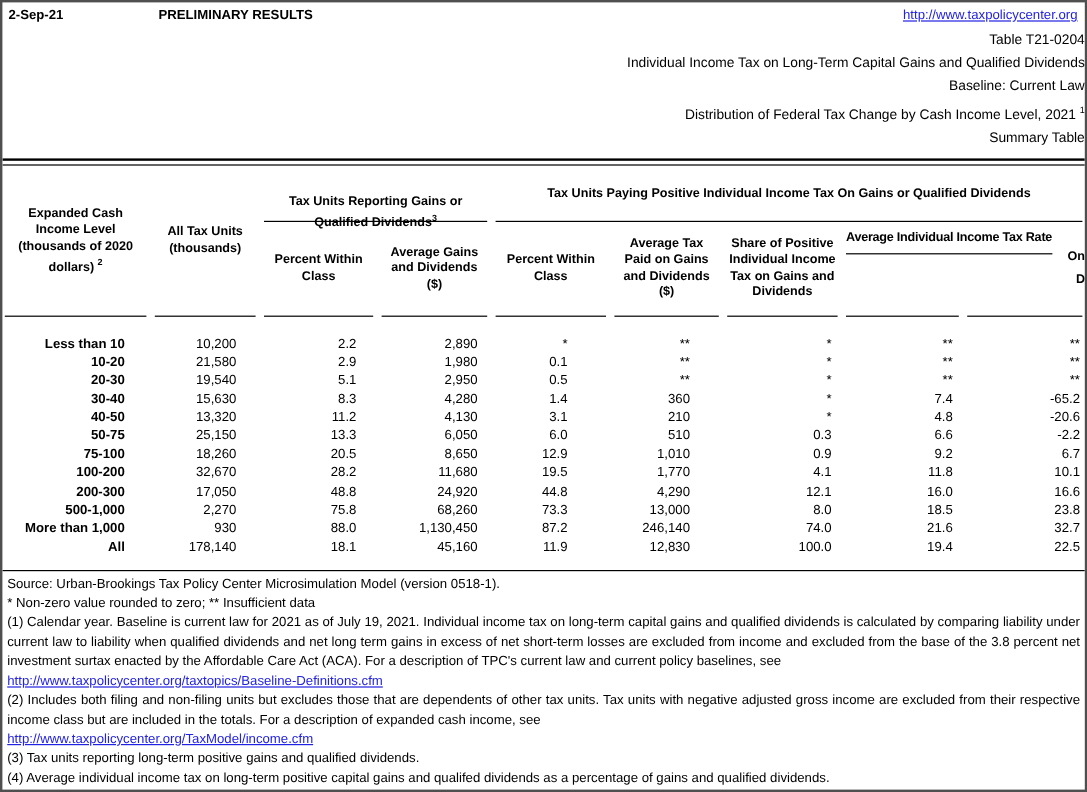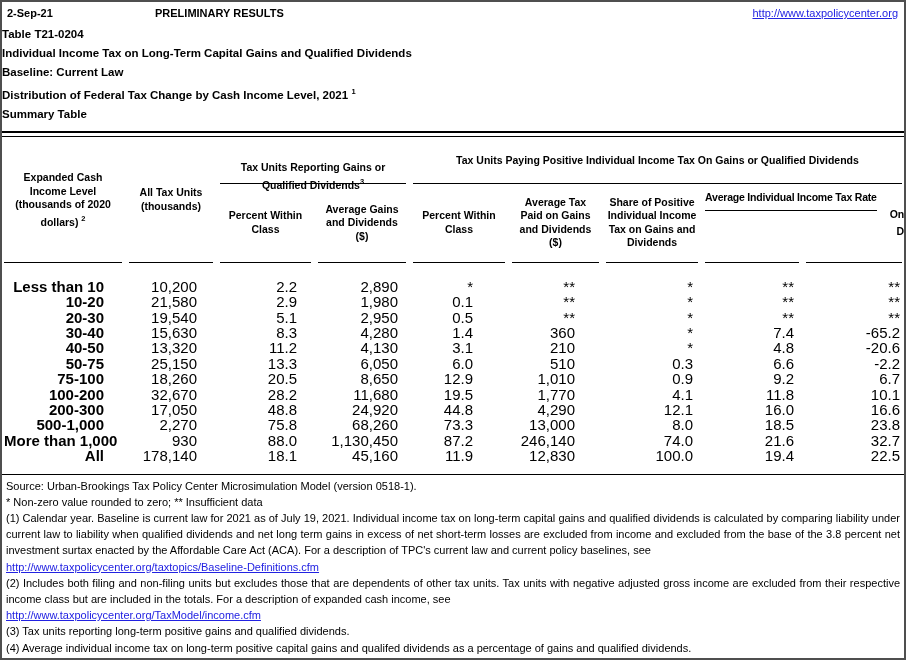--- a/index.html
+++ b/index.html
@@ -1,28 +1,28 @@
 <!DOCTYPE html>
 <html><head>
 <meta charset="utf-8">
 <style>
   * { box-sizing: border-box; }
   html,body { margin:0; padding:0; background:#e8e8e8; }
   body { width:906px; height:660px; font-family:"Liberation Sans","DejaVu Sans",sans-serif; color:#000; }
   .frame { width:906px; height:660px; background:#fff; border:2px solid #4f4f4f; overflow:hidden; }
 
   
-  .topbar { display:flex; align-items:flex-start; padding:5px 6px 0 5px; font-size:11px; font-weight:bold;gap:23px; }
+  .topbar { display:flex; align-items:flex-start; padding:5px 6px 0 5px; font-size:11px; font-weight:bold; }
   .topbar .date { width:125px; }
   .topbar .status { flex:1; }
   .topbar .url { font-weight:normal; }
   a.link { color:#2222e2; text-decoration:underline; cursor:pointer; }
 
   
-  .titles { margin-top:6px; text-align:left; font-weight:bold; font-size:11.5px; line-height:19px; }
+  .titles { margin-top:6px; text-align:right; font-weight:normal; font-size:11.5px; line-height:19px; }
   sup { font-size:7.5px; }
 
   .dblrule { margin-top:7px; border-top:2px solid #000; border-bottom:1.5px solid #000; height:6px; }
 
   .tablewrap { padding:0 2px; }
   .grid { display:grid; grid-template-columns:118px 84px 91px 88px 92px 87px 92px 94px 96px; column-gap:7px; }
 
   
   #header-grid { grid-template-rows:46px 78px 3px; margin-top:1px; }
   .hc { font-weight:bold; font-size:10.5px; line-height:13.5px; text-align:center;
@@ -37,21 +37,21 @@
   .g3wrap { grid-column:8 / span 2; grid-row:2; display:flex; flex-direction:row;
             font-weight:bold; font-size:10.5px; }
   .g3title { height:27px; display:flex; align-items:center; justify-content:center;
              border-bottom:1.5px solid #000; white-space:nowrap; letter-spacing:-0.2px; }
   .g3cols { flex:1; display:grid; grid-template-columns:94px 96px; column-gap:7px;gap:40px; }
   .hrule { grid-row:3; border-top:1.5px solid #000; }
 
   
   .tbody { margin-top:13px; }
   .drow { display:grid; grid-template-columns:118px 84px 91px 88px 92px 87px 92px 94px 96px;
-          column-gap:7px; height:15.4px; align-items:center; font-size:15px; }
+          column-gap:7px; height:15.4px; align-items:center; font-size:11px; }
   .dcell { text-align:right; white-space:nowrap; }
   .dcell.c1 { font-weight:bold; padding-right:18px; }
   .dcell.c2 { padding-right:16px; }
   .dcell.c3 { padding-right:14px; }
   .dcell.c4 { padding-right:8px; }
   .dcell.c5 { padding-right:32px; }
   .dcell.c6 { padding-right:24px; }
   .dcell.c7 { padding-right:5px; }
   .dcell.c8 { padding-right:5px; }
   .dcell.c9 { padding-right:2px; }

